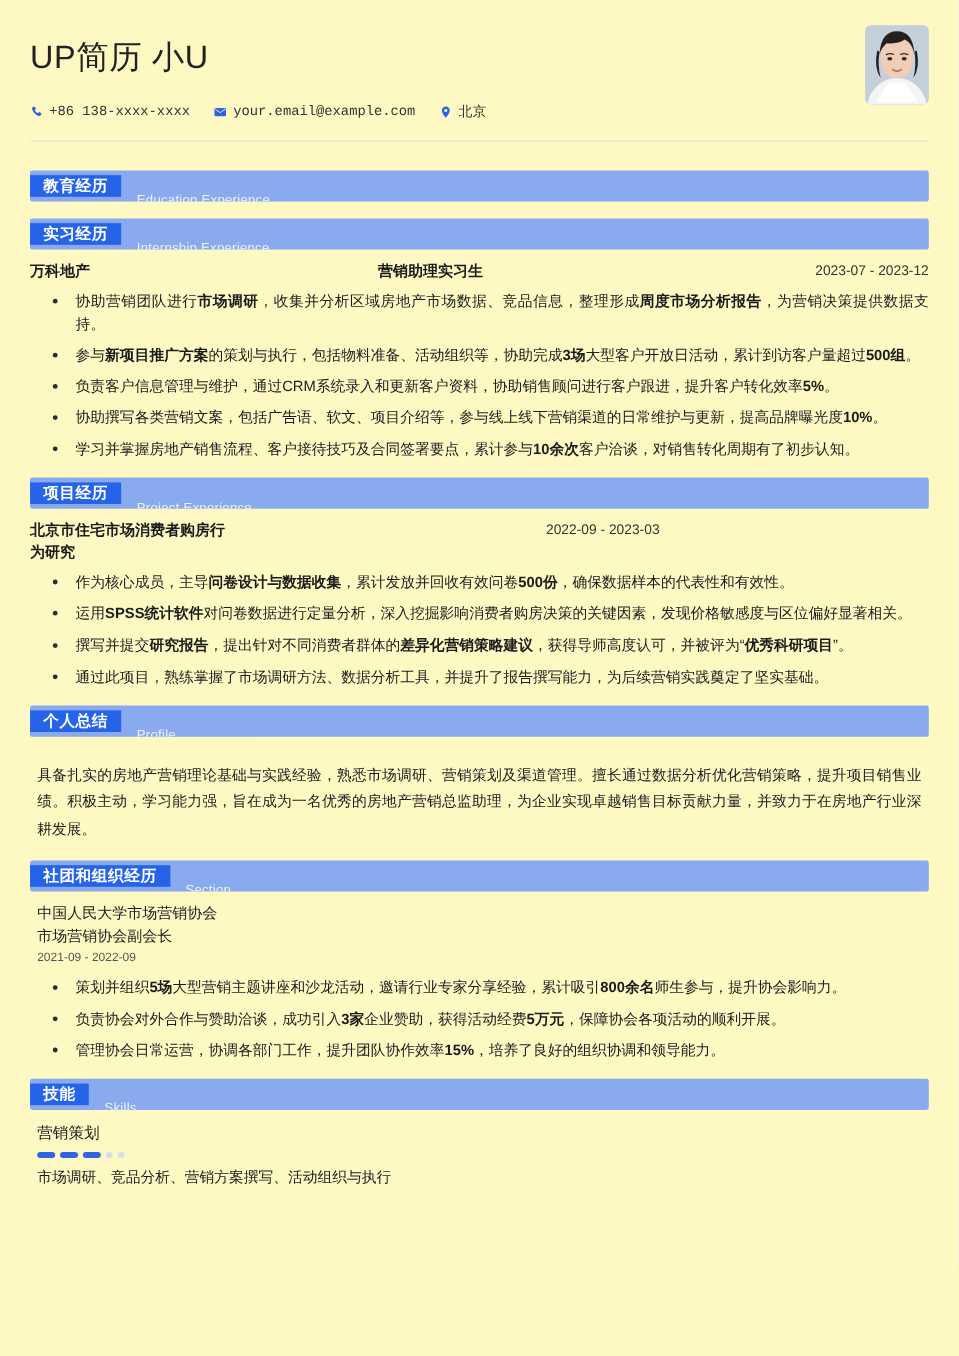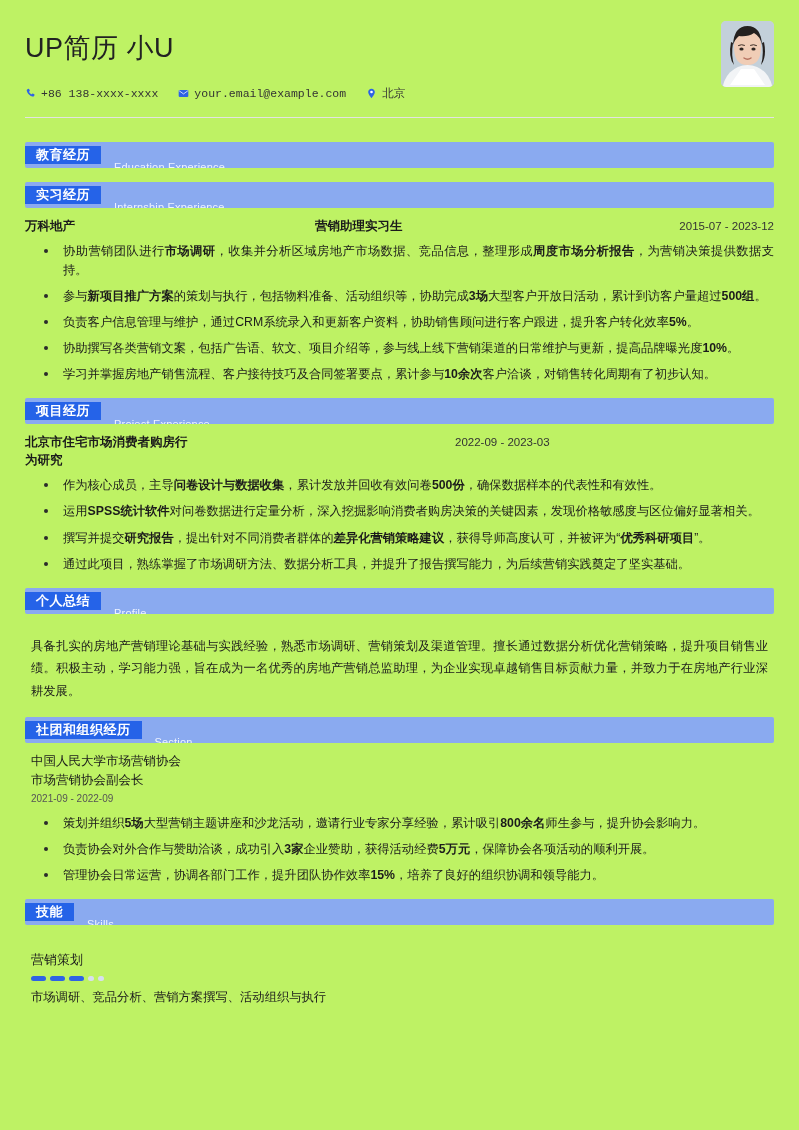--- a/index.html
+++ b/index.html
@@ -6,21 +6,21 @@
   html, body {
     width: 799px;
     height: 1130px;
     background: #e9ebee;
     font-family: "Liberation Sans", "DejaVu Sans", sans-serif;
   }
   .page {
     position: relative;
     width: 799px;
     height: 1130px;
-    background: #bef264;
+    background: #fef9c3;
     overflow: hidden;
     padding: 0 25px;
   }
 
   
   .header {
     position: relative;
     padding-top: 22px;
     padding-bottom: 10px;
   }
@@ -145,21 +145,21 @@
   .para {
     margin-top: 21px;
     padding: 0 6px;
     font-size: 12.3px;
     line-height: 1.85;
     color: #1b1b1b;
     text-align: justify;
   }
 
   
-  .skill { margin-top: 26px; padding-left: 6px; }
+  .skill { margin-top: 10px; padding-left: 6px; }
   .skill-name { font-size: 13px; color: #1b1b1b; line-height: 1.4; }
   .skill-level { display: flex; align-items: center; gap: 4px; margin-top: 7px; }
   .lvl { width: 15px; height: 5px; border-radius: 3px; background: #2f63e4; }
   .lvl.off { width: 6px; height: 5px; border-radius: 3px; background: #d7dfef; }
   .skill-desc {
     margin-top: 7px;
     font-size: 12.3px;
     line-height: 1.5;
     color: #1b1b1b;
   }
@@ -226,21 +226,21 @@
   </div>
 
   <div class="sec-head">
     <div class="cn">实习经历</div>
     <div class="en">Internship Experience</div>
   </div>
   <div class="entry">
     <div class="entry-row">
       <div class="e-org">万科地产</div>
       <div class="e-title">营销助理实习生</div>
-      <div class="e-date">2015-07 - 2023-12</div>
+      <div class="e-date">2023-07 - 2023-12</div>
     </div>
     <ul class="bullets">
         <li>协助营销团队进行<b>市场调研</b>，收集并分析区域房地产市场数据、竞品信息，整理形成<b>周度市场分析报告</b>，为营销决策提供数据支持。</li>
         <li>参与<b>新项目推广方案</b>的策划与执行，包括物料准备、活动组织等，协助完成<b>3场</b>大型客户开放日活动，累计到访客户量超过<b>500组</b>。</li>
         <li>负责客户信息管理与维护，通过CRM系统录入和更新客户资料，协助销售顾问进行客户跟进，提升客户转化效率<b>5%</b>。</li>
         <li>协助撰写各类营销文案，包括广告语、软文、项目介绍等，参与线上线下营销渠道的日常维护与更新，提高品牌曝光度<b>10%</b>。</li>
         <li>学习并掌握房地产销售流程、客户接待技巧及合同签署要点，累计参与<b>10余次</b>客户洽谈，对销售转化周期有了初步认知。</li>
       </ul>
   </div>
 

